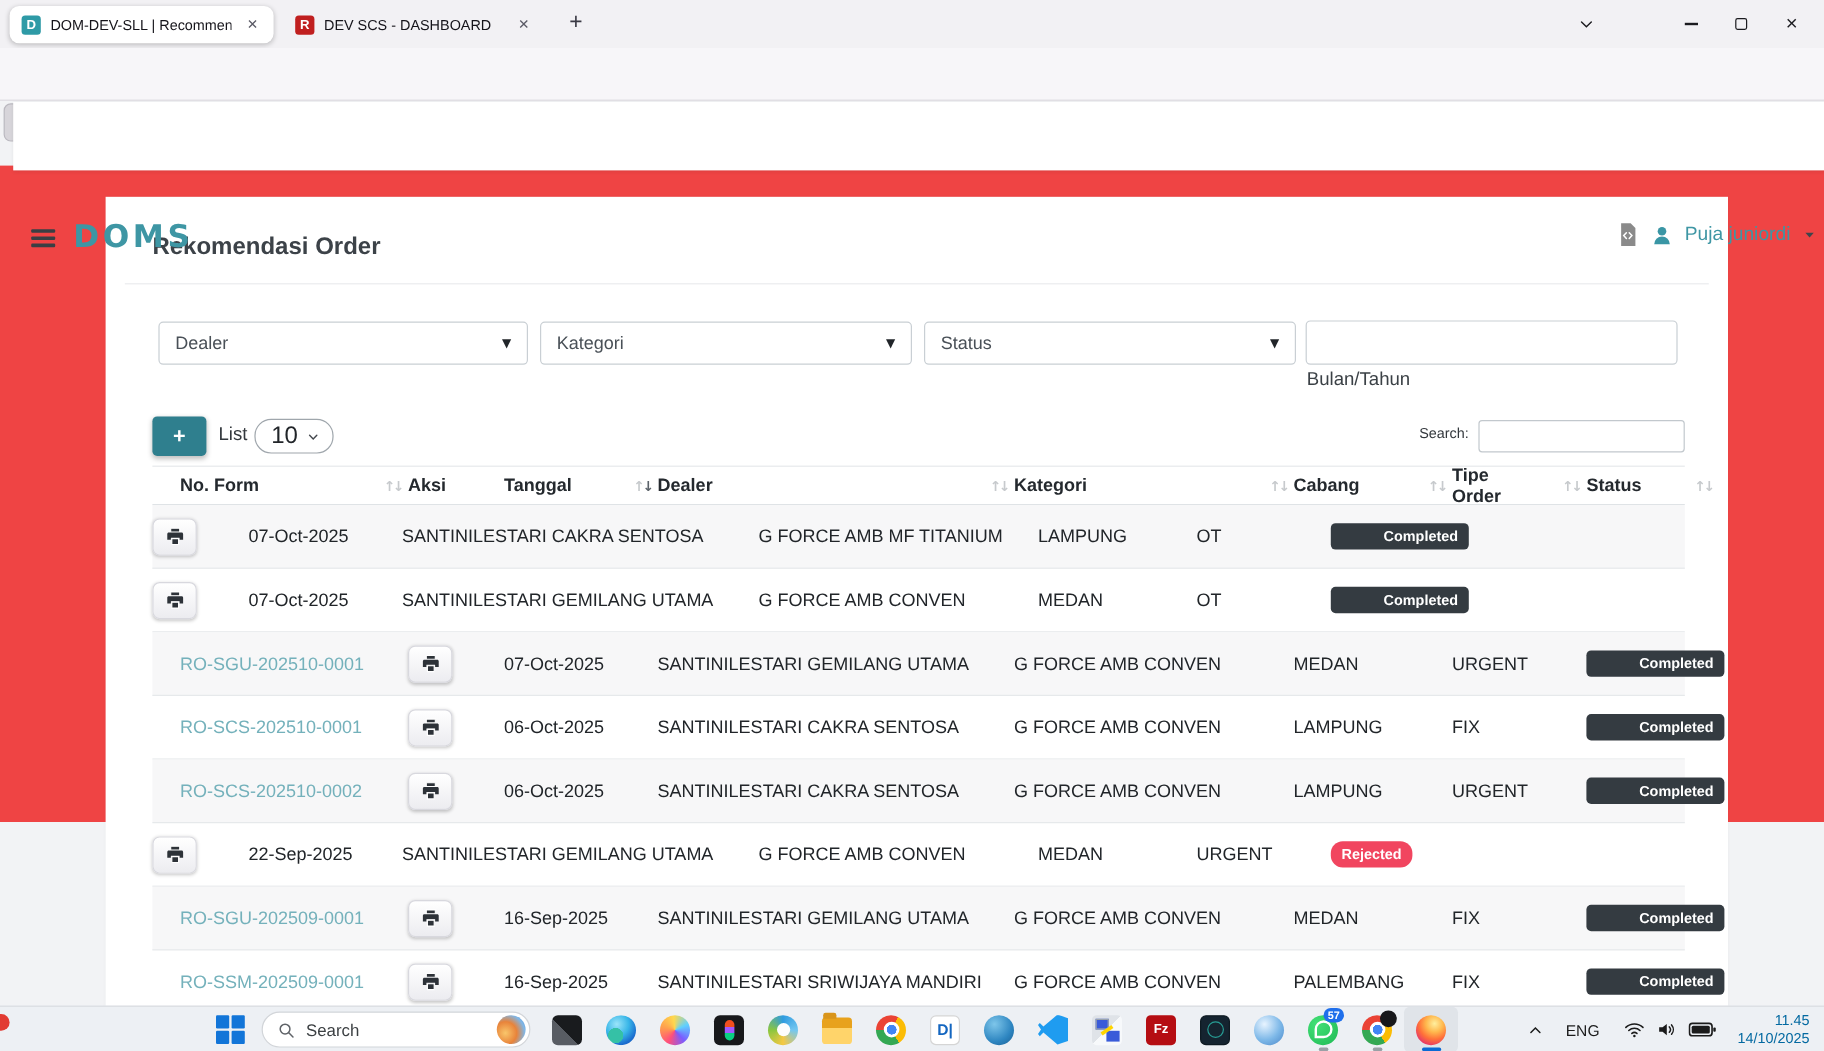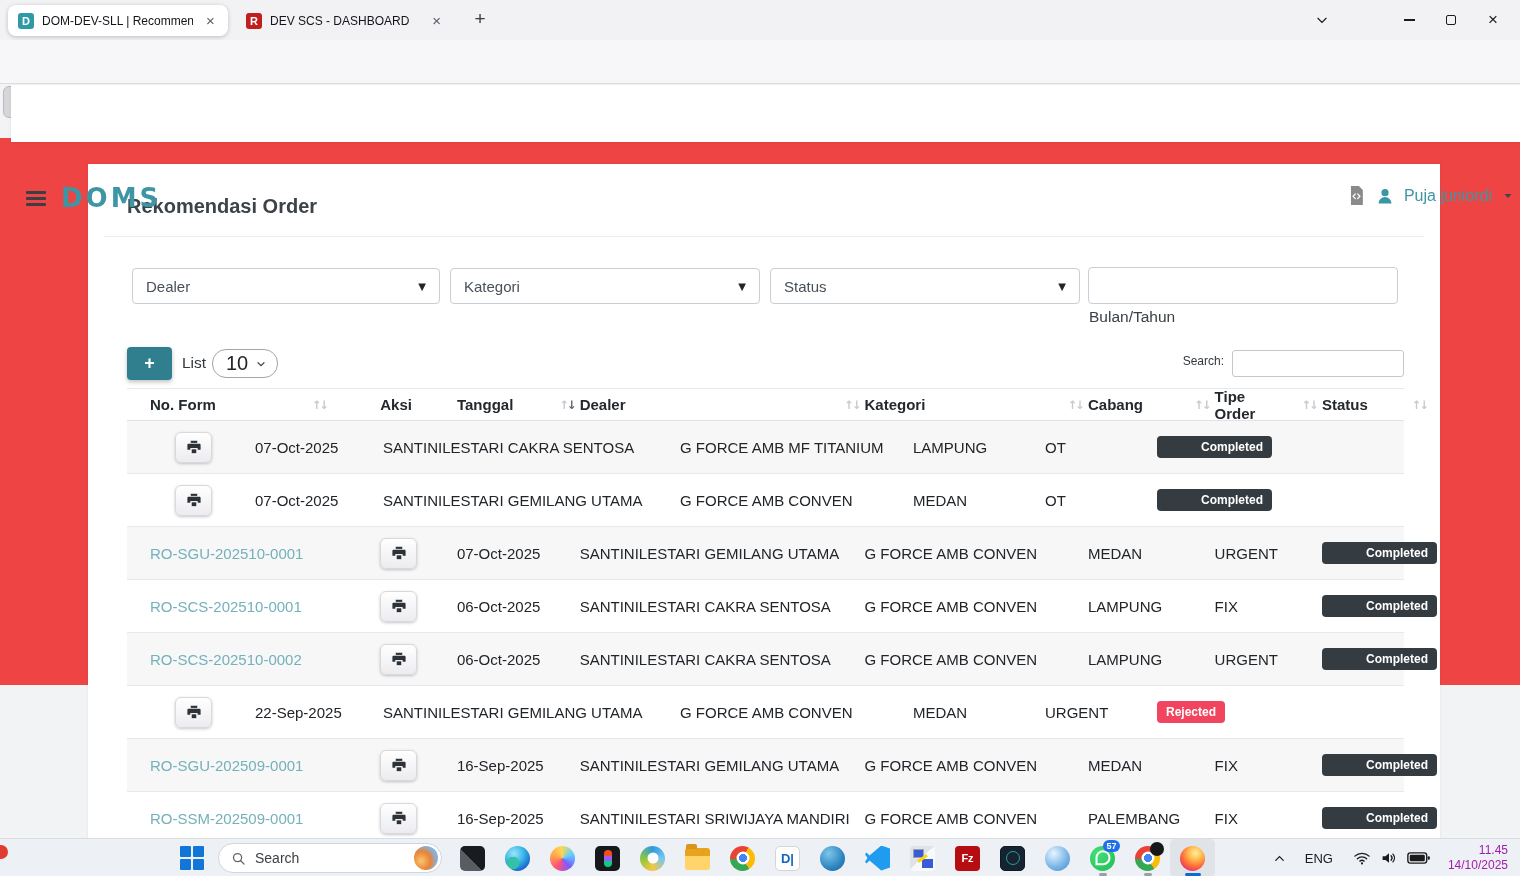--- a/index.html
+++ b/index.html
@@ -75,32 +75,32 @@
   #table { position:absolute; left:39px; top:224px; width:1277px; }
   .thead { display:flex; height:33px; align-items:center; border-top:1px solid #e6e9eb; border-bottom:1px solid #dfe3e6; }
   .hcell { display:flex; align-items:center; height:100%; font-size:15px; font-weight:bold; color:#24292e;gap:44px; }
   .sort { margin-left:auto; margin-right:5px; font-family:"DejaVu Sans",sans-serif; font-size:11.5px; color:#c7cacd; letter-spacing:-2px; }
   .sort .dn { }
   .sort.sorted-desc .dn { color:#5c636a; }
   .trow { display:flex; height:53px; align-items:center; border-bottom:1px solid #e6e9eb; }
   #tbody .trow:nth-of-type(odd) { background:#f7f7f8; }
   .cellc { display:flex; align-items:center; height:100%; font-size:15px; color:#212529; }
   .col-no_form { width:213px; padding-left:23px; }
-  .col-aksi { width:80px;margin-left:48px; }
+  .col-aksi { width:80px; }
   .col-tanggal { width:128px; }
   .col-dealer { width:297px; }
   .col-kategori { width:233px; }
   .col-cabang { width:132px; }
   .col-tipe_order { width:112px; }
   .col-status { width:82px; }
   .rowlink { color:#74b1bb; text-decoration:none; cursor:pointer; }
   .print-btn { width:37px; height:31px; border:1px solid #d8d8de; border-radius:6px; background:linear-gradient(#ffffff,#ececf0); box-shadow:0 1px 3px rgba(0,0,0,.22); display:flex; align-items:center; justify-content:center; }
   .badge { color:#fff; font-size:12px; font-weight:bold; padding:4px 9px; border-radius:4px; white-space:nowrap; }
   .badge-completed { background:#343b41;padding-left:44px; }
-  .badge-rejected { background:#f1455f; }
+  .badge-rejected { background:#f1455f;border-radius:10px; }
 
   
   #taskbar { position:absolute; top:838px; left:0; width:1520px; height:38px; background:#edf0f4; border-top:1px solid #d9dce0; z-index:50; }
   #rec-dot { position:absolute; left:-6px; top:845px; width:14px; height:14px; border-radius:50%; background:#e23b32; z-index:60; }
   #start-btn { position:absolute; left:180px; top:7px; width:24px; height:24px; display:grid; grid-template-columns:11px 11px; grid-template-rows:11px 11px; gap:2px; }
   #start-btn span { background:#1275d8; border-radius:1px; }
   #tb-search { position:absolute; left:218px; top:4px; width:224px; height:30px; background:#fff; border:1px solid #d2d5d9; border-radius:16px; display:flex; align-items:center; padding:0 3px 0 12px; gap:9px; }
   #tb-search .stext { font-size:14px; color:#3c4043; flex:1; }
   #tb-search .sthumb { width:24px; height:24px; border-radius:50%; background:radial-gradient(circle at 30% 62%, #f9c66b, #e8833a 42%, #7fb7e8 72%, #4a7fc0); }
   #tb-icons { position:absolute; left:450px; top:0; height:38px; display:flex; }
@@ -138,21 +138,21 @@
   .ticon-whatsapp::after { content:""; position:absolute; left:50%; top:50%; transform:translate(-50%,-52%); width:11px; height:11px; border:2.5px solid #fff; border-radius:50% 50% 50% 0; }
   .ticon-chrome-profile { border-radius:50%; background:conic-gradient(from -90deg, #ea4335 0 33%, #fbbc05 33% 66%, #34a853 66%); }
   .ticon-chrome-profile::after { content:""; position:absolute; left:50%; top:50%; transform:translate(-50%,-50%); width:13px; height:13px; border-radius:50%; background:radial-gradient(circle,#4285f4 0 44%, #fff 46%); }
   .ticon-chrome-profile::before { content:""; position:absolute; top:-4px; right:-4px; width:14px; height:14px; background:#17181b; border-radius:50%; z-index:1; }
   .ticon-firefox { border-radius:50%; background:radial-gradient(circle at 62% 28%, #ffef9e, #ffb84d 30%, #ff7139 55%, #e3306e 82%, #952bb9); }
 
   #tray { position:absolute; right:0; top:0; height:38px; display:flex; align-items:center; }
   #tray-chevron { margin-right:18px; }
   #tray-lang { font-size:13px; color:#1b1b1b; margin-right:20px; }
   .tray-ic { margin-right:9px; }
-  #tray-clock { text-align:right; font-size:12px; color:#a21caf; line-height:15px; margin:0 12px 0 8px; }
+  #tray-clock { text-align:right; font-size:12px; color:#0369a1; line-height:15px; margin:0 12px 0 8px; }
 </style>
 </head>
 <body>
 
 <div id="tabbar">
   <div class="tab active" style="left:8px;width:220px;">
     <span class="favicon fav-teal">D</span>
     <span class="tab-title">DOM-DEV-SLL | Recommend O</span>
     <span class="tab-close">×</span>
   </div>

